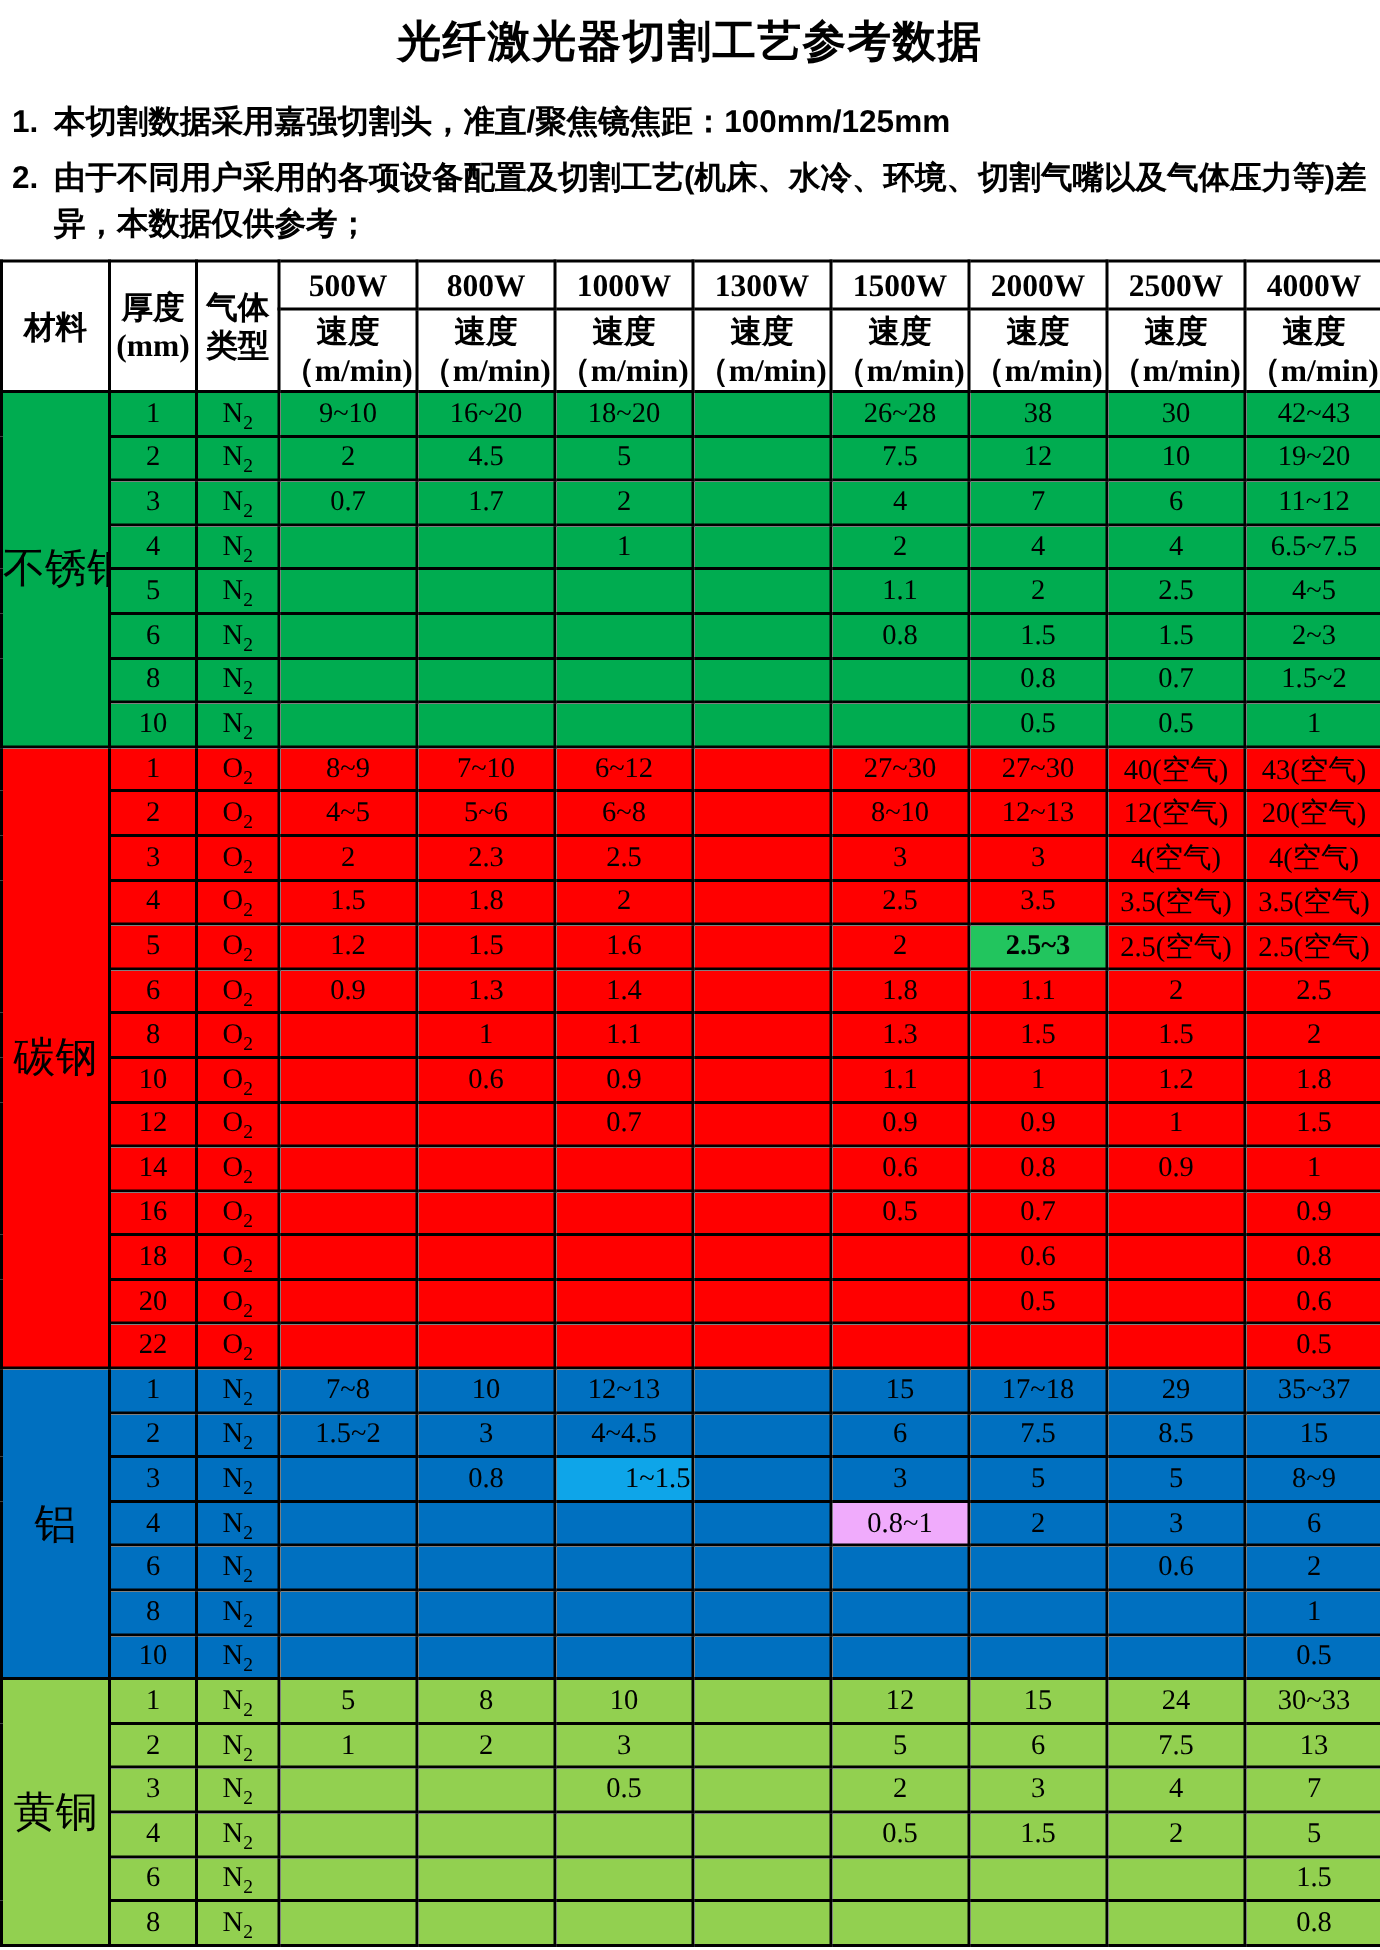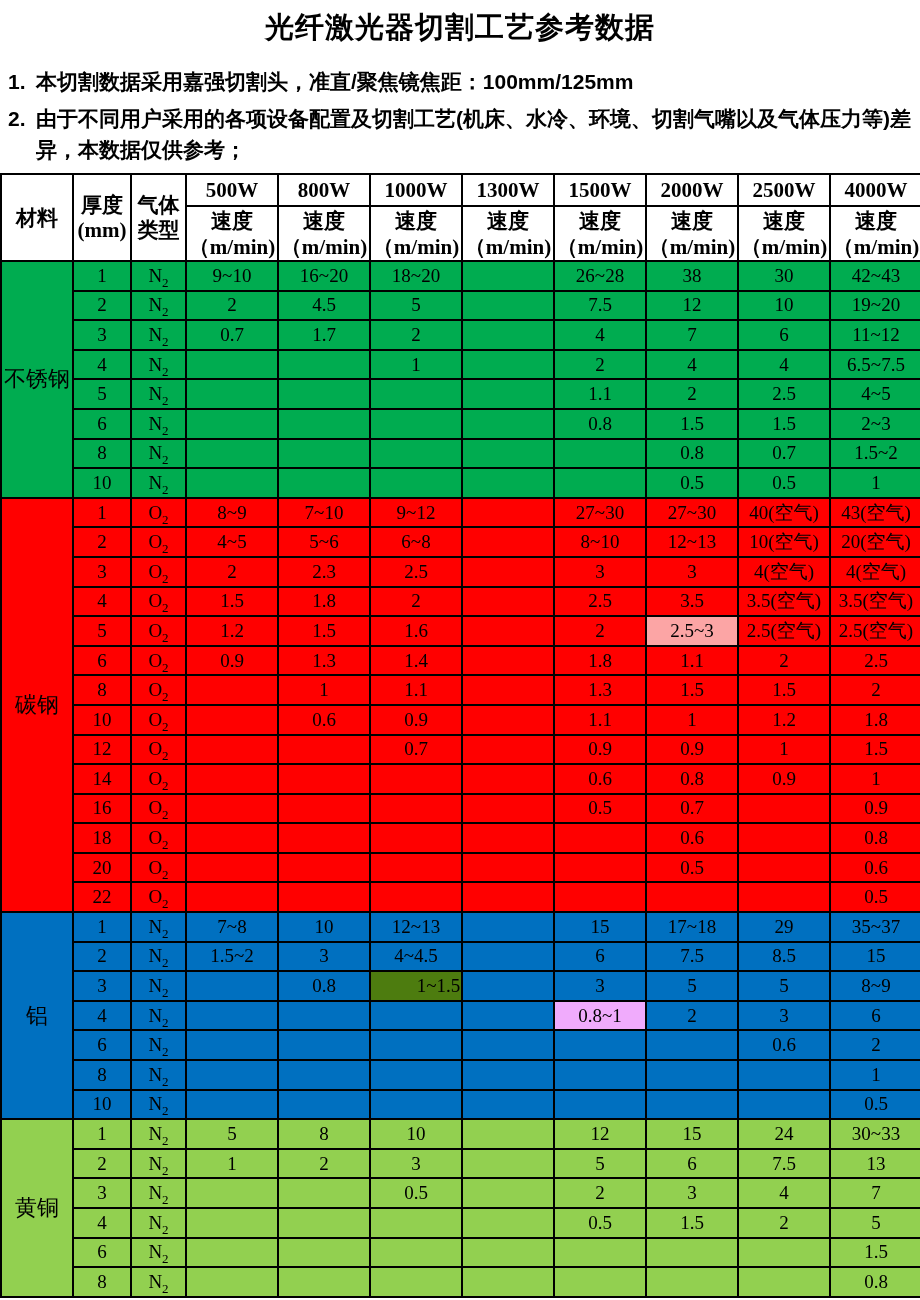--- a/index.html
+++ b/index.html
@@ -29,21 +29,21 @@
     padding:0; overflow:hidden; white-space:nowrap;
   }
   thead th { background:#fff; font-weight:bold; }
   .th-corner { font-size:21px; }
   .th-two-line div { line-height:25px; font-size:21px; }
   .th-power { height:30px; font-size:21px; }
   .th-speed { height:53px; }
   .th-speed div { line-height:26px; font-size:21px; }
   tbody tr { height:29.6px; }
   tbody td { font-size:19px; }
-  td.mat-cell { font-size:22px; }
+  td.mat-cell { font-size:28px; }
   sub { font-size:13px; line-height:0; }
 </style>
 </head>
 <body>
 
 <div class="page">
 
   <h1 class="title">光纤激光器切割工艺参考数据</h1>
 
   <div class="notes">
@@ -223,37 +223,37 @@
           <td style="background: rgb(0, 172, 80);">0.5</td>
           <td style="background: rgb(0, 172, 80);">0.5</td>
           <td style="background: rgb(0, 172, 80);">1</td>
         </tr>
         <tr>
           <td rowspan="14" class="mat-cell" style="background: rgb(255, 0, 0);">碳钢</td>
           <td style="background: rgb(255, 0, 0);">1</td>
           <td style="background: rgb(255, 0, 0);">O<sub>2</sub></td>
           <td style="background: rgb(255, 0, 0);">8~9</td>
           <td style="background: rgb(255, 0, 0);">7~10</td>
-          <td style="background: rgb(255, 0, 0);">9~12</td>
+          <td style="background: rgb(255, 0, 0);">6~12</td>
           <td style="background: rgb(255, 0, 0);"></td>
           <td style="background: rgb(255, 0, 0);">27~30</td>
           <td style="background: rgb(255, 0, 0);">27~30</td>
           <td style="background: rgb(255, 0, 0);">40(空气)</td>
           <td style="background: rgb(255, 0, 0);">43(空气)</td>
         </tr>
         <tr>
           <td style="background: rgb(255, 0, 0);">2</td>
           <td style="background: rgb(255, 0, 0);">O<sub>2</sub></td>
           <td style="background: rgb(255, 0, 0);">4~5</td>
           <td style="background: rgb(255, 0, 0);">5~6</td>
           <td style="background: rgb(255, 0, 0);">6~8</td>
           <td style="background: rgb(255, 0, 0);"></td>
           <td style="background: rgb(255, 0, 0);">8~10</td>
           <td style="background: rgb(255, 0, 0);">12~13</td>
-          <td style="background: rgb(255, 0, 0);">10(空气)</td>
+          <td style="background: rgb(255, 0, 0);">12(空气)</td>
           <td style="background: rgb(255, 0, 0);">20(空气)</td>
         </tr>
         <tr>
           <td style="background: rgb(255, 0, 0);">3</td>
           <td style="background: rgb(255, 0, 0);">O<sub>2</sub></td>
           <td style="background: rgb(255, 0, 0);">2</td>
           <td style="background: rgb(255, 0, 0);">2.3</td>
           <td style="background: rgb(255, 0, 0);">2.5</td>
           <td style="background: rgb(255, 0, 0);"></td>
           <td style="background: rgb(255, 0, 0);">3</td>
@@ -274,21 +274,21 @@
           <td style="background: rgb(255, 0, 0);">3.5(空气)</td>
         </tr>
         <tr>
           <td style="background: rgb(255, 0, 0);">5</td>
           <td style="background: rgb(255, 0, 0);">O<sub>2</sub></td>
           <td style="background: rgb(255, 0, 0);">1.2</td>
           <td style="background: rgb(255, 0, 0);">1.5</td>
           <td style="background: rgb(255, 0, 0);">1.6</td>
           <td style="background: rgb(255, 0, 0);"></td>
           <td style="background: rgb(255, 0, 0);">2</td>
-          <td style="background: #fca5a5;">2.5~3</td>
+          <td style="background: #22c55e; font-weight: bold;">2.5~3</td>
           <td style="background: rgb(255, 0, 0);">2.5(空气)</td>
           <td style="background: rgb(255, 0, 0);">2.5(空气)</td>
         </tr>
         <tr>
           <td style="background: rgb(255, 0, 0);">6</td>
           <td style="background: rgb(255, 0, 0);">O<sub>2</sub></td>
           <td style="background: rgb(255, 0, 0);">0.9</td>
           <td style="background: rgb(255, 0, 0);">1.3</td>
           <td style="background: rgb(255, 0, 0);">1.4</td>
           <td style="background: rgb(255, 0, 0);"></td>
@@ -416,21 +416,21 @@
           <td style="background: rgb(0, 112, 192);">6</td>
           <td style="background: rgb(0, 112, 192);">7.5</td>
           <td style="background: rgb(0, 112, 192);">8.5</td>
           <td style="background: rgb(0, 112, 192);">15</td>
         </tr>
         <tr>
           <td style="background: rgb(0, 112, 192);">3</td>
           <td style="background: rgb(0, 112, 192);">N<sub>2</sub></td>
           <td style="background: rgb(0, 112, 192);"></td>
           <td style="background: rgb(0, 112, 192);">0.8</td>
-          <td style="background: #4d7c0f; padding-left: 45px;">1~1.5</td>
+          <td style="background: #0ea5e9; padding-left: 45px;">1~1.5</td>
           <td style="background: rgb(0, 112, 192);"></td>
           <td style="background: rgb(0, 112, 192);">3</td>
           <td style="background: rgb(0, 112, 192);">5</td>
           <td style="background: rgb(0, 112, 192);">5</td>
           <td style="background: rgb(0, 112, 192);">8~9</td>
         </tr>
         <tr>
           <td style="background: rgb(0, 112, 192);">4</td>
           <td style="background: rgb(0, 112, 192);">N<sub>2</sub></td>
           <td style="background: rgb(0, 112, 192);"></td>

